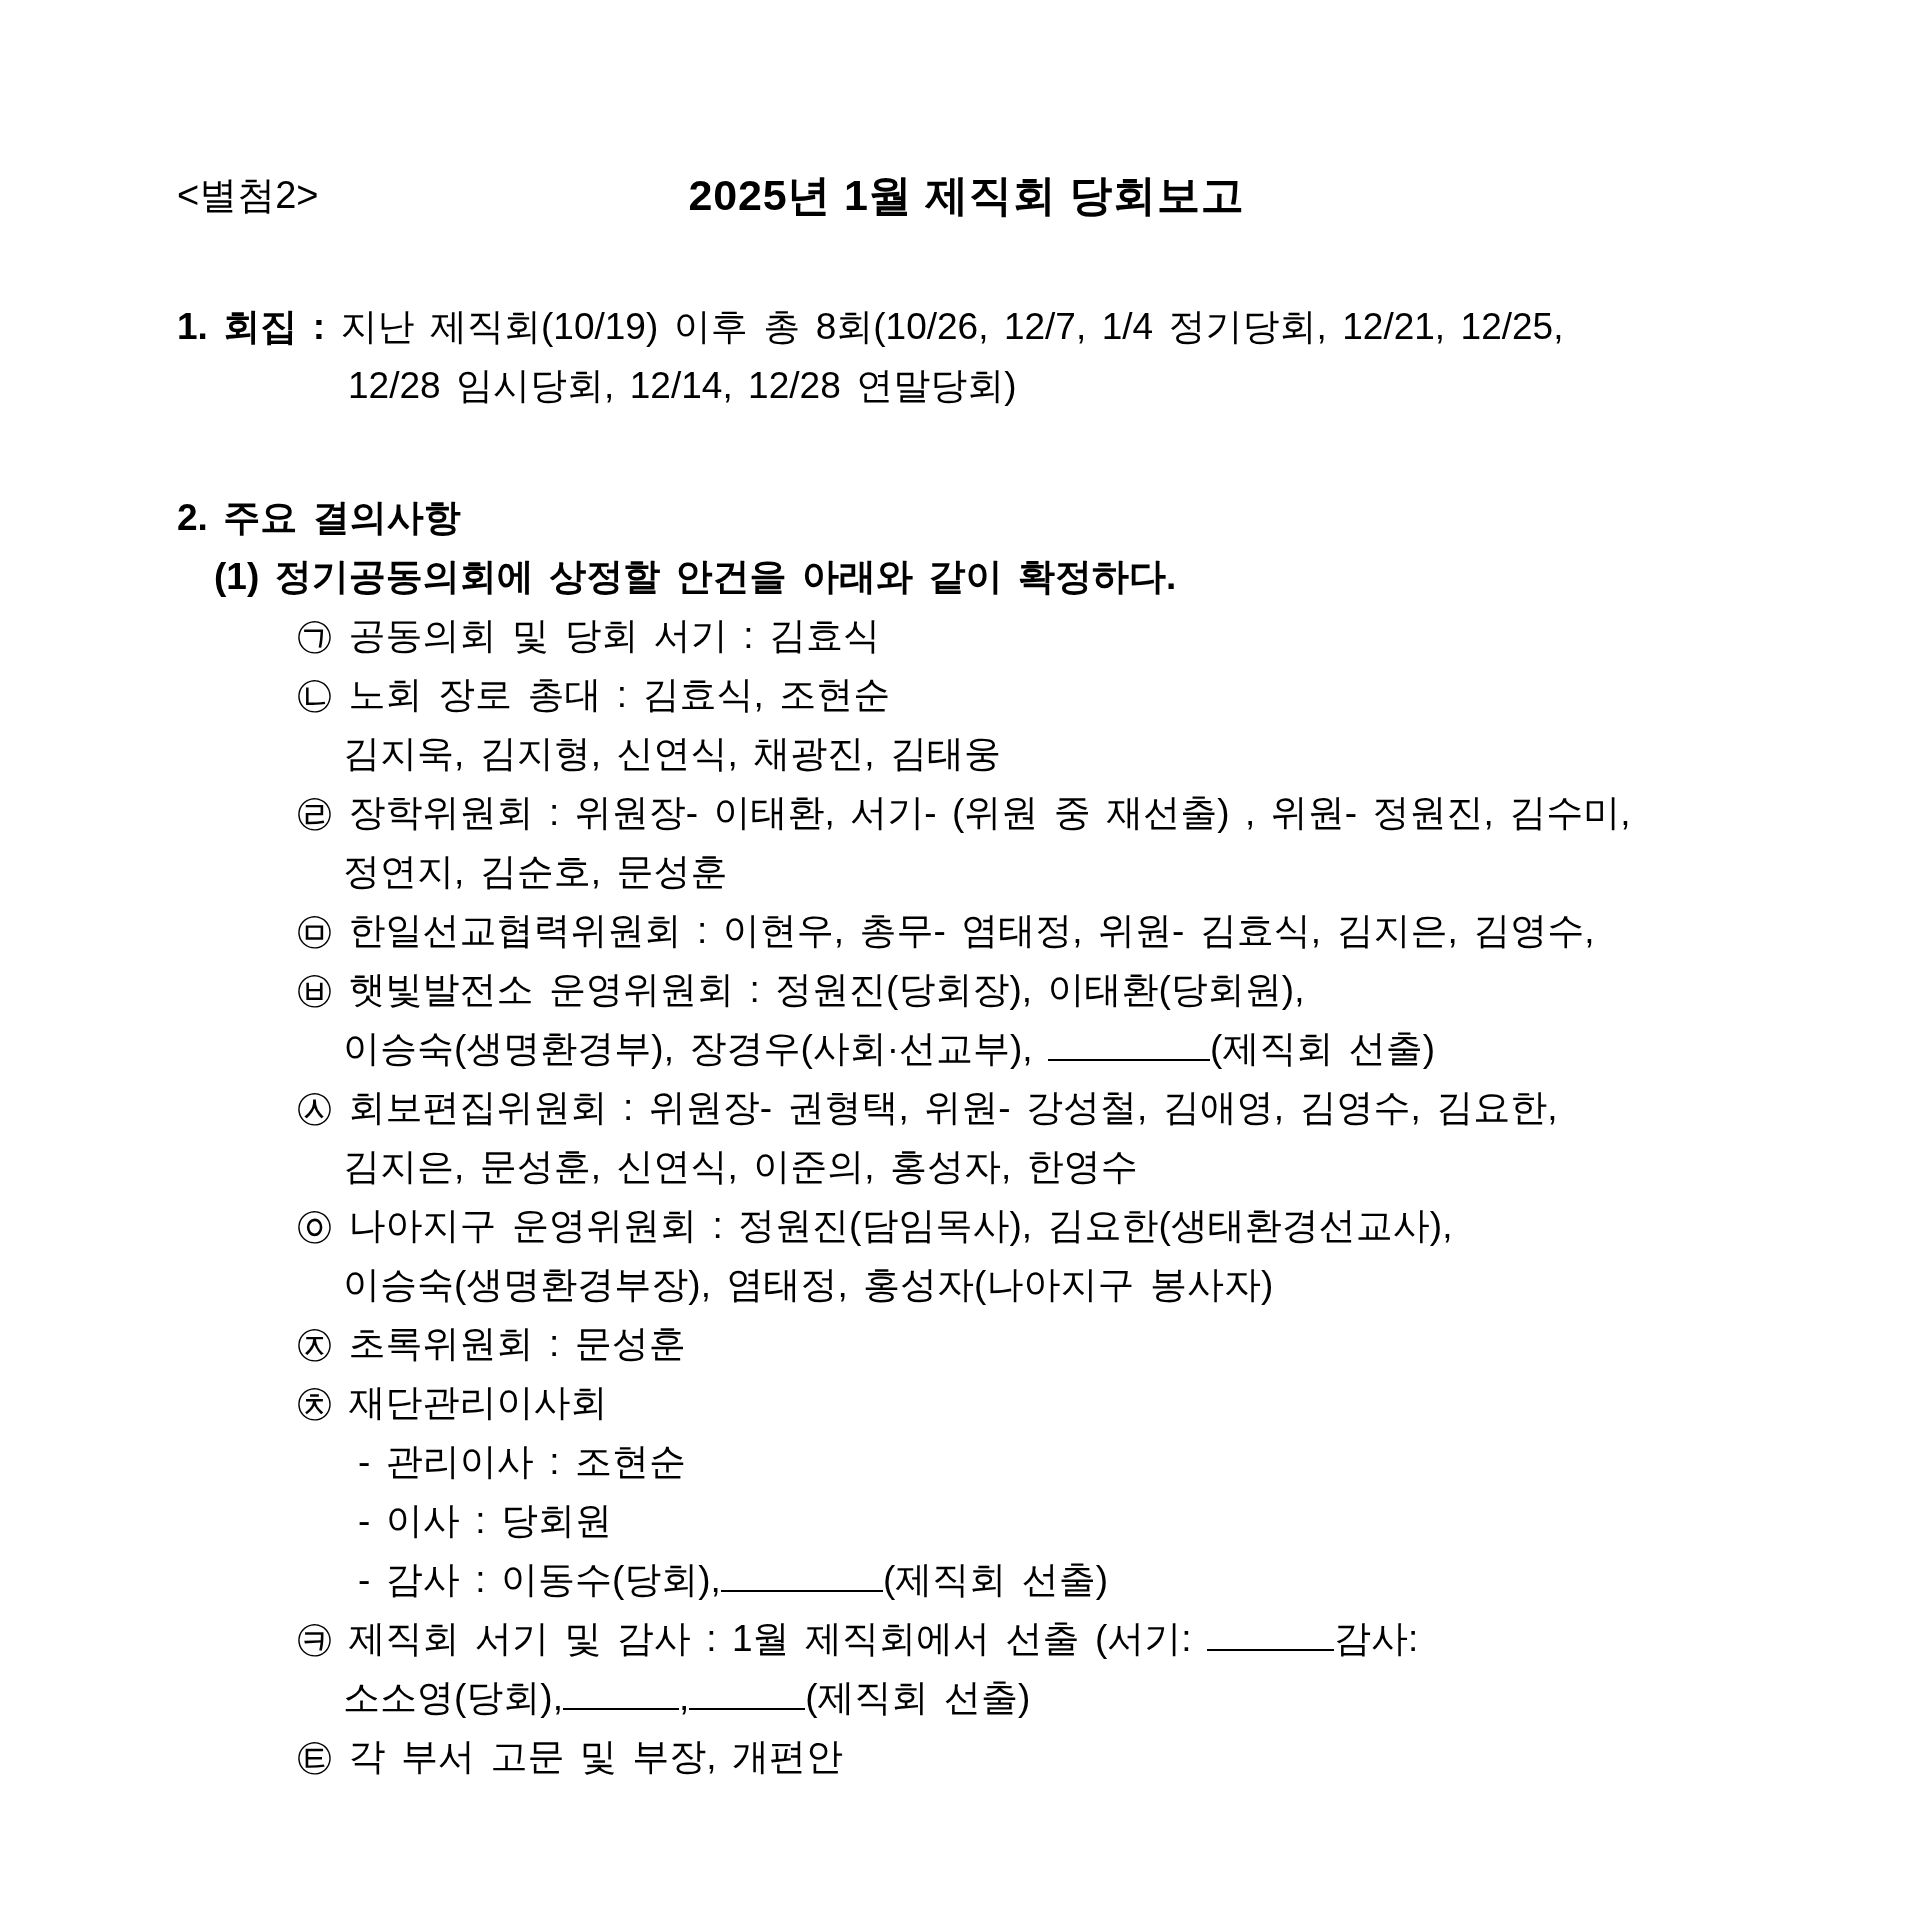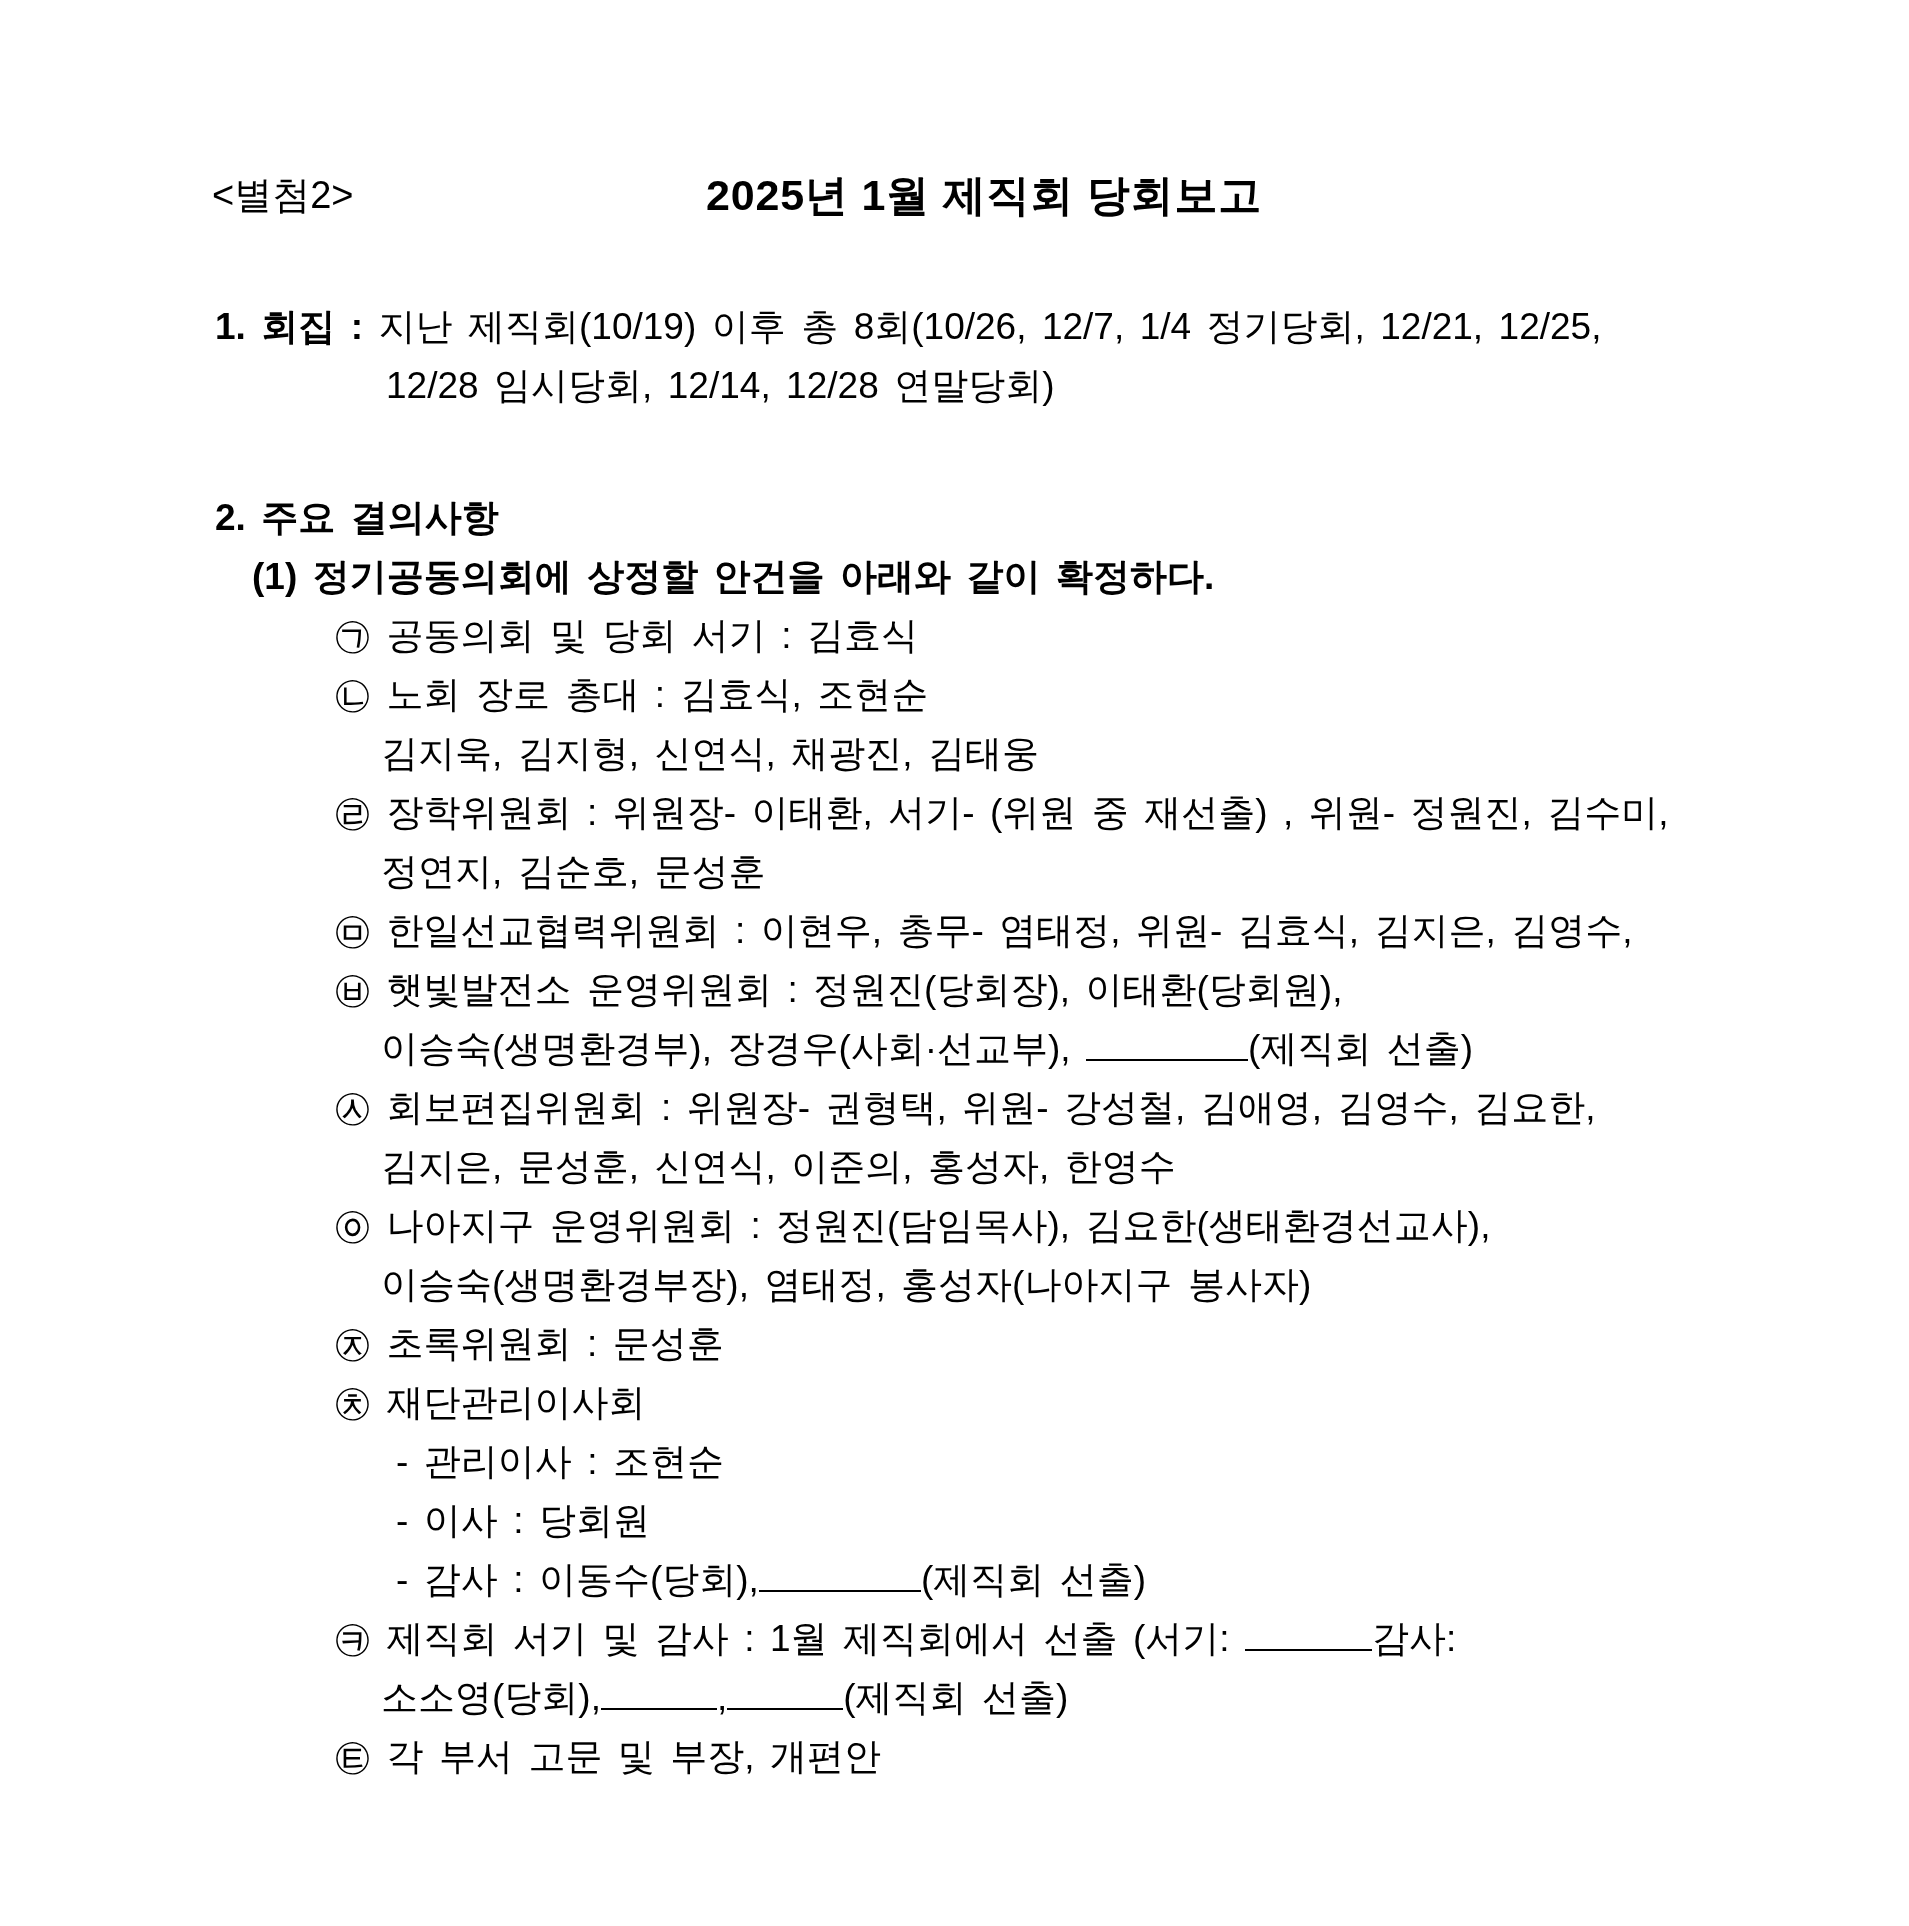--- a/index.html
+++ b/index.html
@@ -10,24 +10,24 @@
     color: #000000;
     box-sizing: border-box;
     overflow: hidden;
   }
   .page {
     box-sizing: border-box;
     width: 1910px;
     height: 2700px;
     padding: 166px 146px 0 177px;
   }
-  .line { font-size: 37px; line-height: 59px; white-space: nowrap; word-spacing: 0.14em; margin-left: 38px; }
+  .line { font-size: 37px; line-height: 59px; white-space: nowrap; word-spacing: 0.14em; }
 
   
-  .title-row { position: relative; height: 64px; margin-left: 35px; }
+  .title-row { position: relative; height: 64px; }
   .attach-label { position: absolute; left: 0; top: 0; font-size: 38px; line-height: 58px; }
   .doc-title { position: absolute; left: 0; right: 8px; top: 0; text-align: center;
                font-size: 43px; font-weight: bold; line-height: 58px; letter-spacing: 0.8px; }
 
   
   .s1l1 { margin-top: 67px; }
   .s1head { font-weight: bold; }
   .s1l2 { padding-left: 171px; }
 
   

